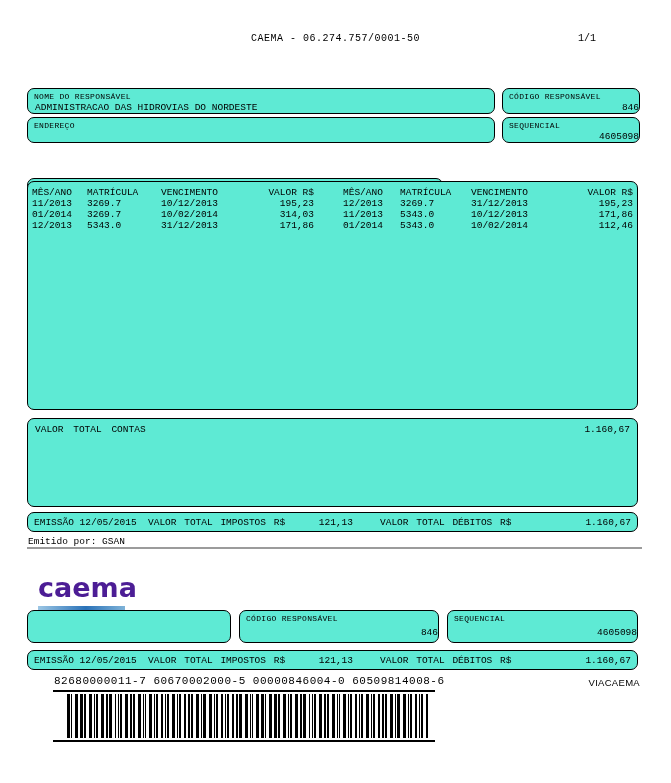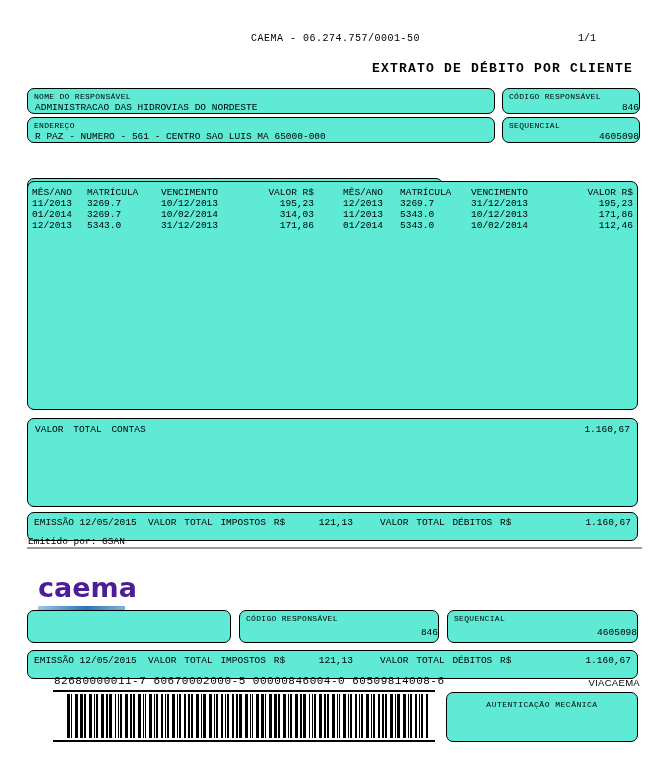--- a/index.html
+++ b/index.html
@@ -29,21 +29,21 @@
   .tbl-right{left:315px;width:290px;}
   .trow{display:grid;}
   .tbl-left .trow{grid-template-columns:55px 74px 102px 1fr;}
   .tbl-right .trow{grid-template-columns:57px 71px 103px 1fr;}
   .trow span{white-space:nowrap;}
   .trow .num{text-align:right;}
   
   .b-total{top:418px;left:27px;width:611px;height:89px;}
   .tot-lbl{position:absolute;top:5px;left:7px;font-size:9.5px;word-spacing:4px;}
   .tot-val{position:absolute;top:5px;right:7px;font-size:9.5px;}
-  .b-emissao{left:27px;width:611px;height:29px;}
+  .b-emissao{left:27px;width:611px;height:20px;}
   .b-em1{top:512px;} .b-em2{top:650px;}
   .em{position:absolute;top:4px;font-size:9.5px;white-space:nowrap;}
   .em-date{left:6px;}
   .em-implbl{left:120px;word-spacing:2px;}
   .em-impval{left:230px;width:95px;text-align:right;}
   .em-deblbl{left:352px;word-spacing:2px;}
   .em-debval{right:6px;}
   .emitido{top:536px;left:28px;font-size:9.5px;}
   .sep{top:547px;left:27px;width:615px;height:2px;background:#9b9b9b;}
   
@@ -66,33 +66,31 @@
   .b-auth{top:692px;left:446px;width:192px;height:50px;}
   .auth-lbl{position:absolute;top:7px;left:0;width:100%;text-align:center;font-size:8px;letter-spacing:.5px;}
 </style>
 </head>
 <body>
 
 <div class="page">
 
   <div class="abs hdr-center">CAEMA - 06.274.757/0001-50</div>
   <div class="abs hdr-page">1/1</div>
-  <div class="abs title">EXTRATO DE DÉBITO POR CLIENTE</div>
 
   <div class="box b-nome">
     <span class="lbl">NOME DO RESPONSÁVEL</span>
     <span class="val">ADMINISTRACAO DAS HIDROVIAS DO NORDESTE</span>
   </div>
   <div class="box b-codigo">
     <span class="lbl">CÓDIGO RESPONSÁVEL</span>
     <span class="val-c">846</span>
   </div>
   <div class="box b-end">
     <span class="lbl">ENDEREÇO</span>
-    <span class="val">R PAZ - NUMERO - 561 - CENTRO SAO LUIS MA 65000-000</span>
   </div>
   <div class="box b-seq">
     <span class="lbl">SEQUENCIAL</span>
     <span class="val-c">4605098</span>
   </div>
   <div class="box b-tipo">
     <span class="lbl">TIPO DE RESPONSÁVEL</span>
     <span class="val">-1</span>
   </div>
 
@@ -186,17 +184,14 @@
     <span class="em em-impval">121,13</span>
     <span class="em em-deblbl">VALOR TOTAL DÉBITOS R$</span>
     <span class="em em-debval">1.160,67</span>
   </div>
 
   <div class="abs bc-digits">82680000011-7 60670002000-5 00000846004-0 60509814008-6</div>
   <div class="abs bc-via">VIACAEMA</div>
   <div class="abs bc-line bc-l1"></div>
   <div class="abs bc-bars"><span style="width: 3px; margin-right: 1px;"></span><span style="width: 1px; margin-right: 3px;"></span><span style="width: 3px; margin-right: 2px;"></span><span style="width: 3px; margin-right: 1px;"></span><span style="width: 2px; margin-right: 3px;"></span><span style="width: 3px; margin-right: 2px;"></span><span style="width: 1px; margin-right: 1px;"></span><span style="width: 2px; margin-right: 3px;"></span><span style="width: 3px; margin-right: 2px;"></span><span style="width: 2px; margin-right: 1px;"></span><span style="width: 3px; margin-right: 3px;"></span><span style="width: 1px; margin-right: 2px;"></span><span style="width: 1px; margin-right: 1px;"></span><span style="width: 2px; margin-right: 3px;"></span><span style="width: 3px; margin-right: 2px;"></span><span style="width: 2px; margin-right: 1px;"></span><span style="width: 2px; margin-right: 3px;"></span><span style="width: 3px; margin-right: 2px;"></span><span style="width: 1px; margin-right: 1px;"></span><span style="width: 1px; margin-right: 3px;"></span><span style="width: 3px; margin-right: 2px;"></span><span style="width: 1px; margin-right: 1px;"></span><span style="width: 2px; margin-right: 3px;"></span><span style="width: 2px; margin-right: 2px;"></span><span style="width: 1px; margin-right: 1px;"></span><span style="width: 2px; margin-right: 3px;"></span><span style="width: 3px; margin-right: 2px;"></span><span style="width: 1px; margin-right: 1px;"></span><span style="width: 2px; margin-right: 3px;"></span><span style="width: 2px; margin-right: 2px;"></span><span style="width: 2px; margin-right: 1px;"></span><span style="width: 2px; margin-right: 3px;"></span><span style="width: 3px; margin-right: 2px;"></span><span style="width: 1px; margin-right: 1px;"></span><span style="width: 3px; margin-right: 3px;"></span><span style="width: 3px; margin-right: 2px;"></span><span style="width: 1px; margin-right: 1px;"></span><span style="width: 2px; margin-right: 3px;"></span><span style="width: 2px; margin-right: 2px;"></span><span style="width: 1px; margin-right: 1px;"></span><span style="width: 2px; margin-right: 3px;"></span><span style="width: 2px; margin-right: 2px;"></span><span style="width: 2px; margin-right: 1px;"></span><span style="width: 3px; margin-right: 3px;"></span><span style="width: 3px; margin-right: 2px;"></span><span style="width: 1px; margin-right: 1px;"></span><span style="width: 1px; margin-right: 3px;"></span><span style="width: 3px; margin-right: 2px;"></span><span style="width: 3px; margin-right: 1px;"></span><span style="width: 1px; margin-right: 3px;"></span><span style="width: 3px; margin-right: 2px;"></span><span style="width: 3px; margin-right: 1px;"></span><span style="width: 2px; margin-right: 3px;"></span><span style="width: 3px; margin-right: 2px;"></span><span style="width: 1px; margin-right: 1px;"></span><span style="width: 2px; margin-right: 3px;"></span><span style="width: 3px; margin-right: 2px;"></span><span style="width: 2px; margin-right: 1px;"></span><span style="width: 3px; margin-right: 3px;"></span><span style="width: 1px; margin-right: 2px;"></span><span style="width: 1px; margin-right: 1px;"></span><span style="width: 2px; margin-right: 3px;"></span><span style="width: 3px; margin-right: 2px;"></span><span style="width: 2px; margin-right: 1px;"></span><span style="width: 2px; margin-right: 3px;"></span><span style="width: 3px; margin-right: 2px;"></span><span style="width: 1px; margin-right: 1px;"></span><span style="width: 1px; margin-right: 3px;"></span><span style="width: 3px; margin-right: 2px;"></span><span style="width: 1px; margin-right: 1px;"></span><span style="width: 2px; margin-right: 3px;"></span><span style="width: 2px; margin-right: 2px;"></span><span style="width: 1px; margin-right: 1px;"></span><span style="width: 2px; margin-right: 3px;"></span><span style="width: 3px; margin-right: 2px;"></span><span style="width: 1px; margin-right: 1px;"></span><span style="width: 2px; margin-right: 3px;"></span><span style="width: 2px; margin-right: 2px;"></span><span style="width: 2px; margin-right: 1px;"></span><span style="width: 2px; margin-right: 3px;"></span><span style="width: 3px; margin-right: 2px;"></span><span style="width: 1px; margin-right: 1px;"></span><span style="width: 3px; margin-right: 3px;"></span><span style="width: 3px; margin-right: 2px;"></span><span style="width: 1px; margin-right: 1px;"></span><span style="width: 2px; margin-right: 3px;"></span><span style="width: 2px; margin-right: 2px;"></span><span style="width: 1px; margin-right: 1px;"></span><span style="width: 2px; margin-right: 3px;"></span><span style="width: 2px; margin-right: 2px;"></span></div>
   <div class="abs bc-line bc-l2"></div>
-  <div class="box b-auth">
-    <span class="auth-lbl">AUTENTICAÇÃO MECÂNICA</span>
-  </div>
 
 </div>
 
 </body></html>

